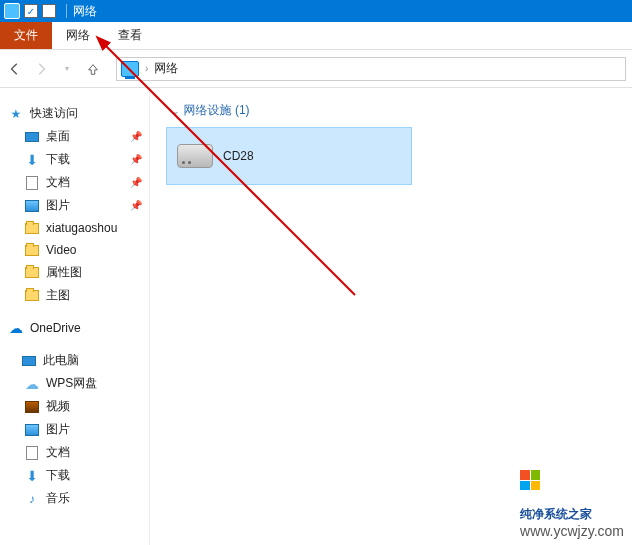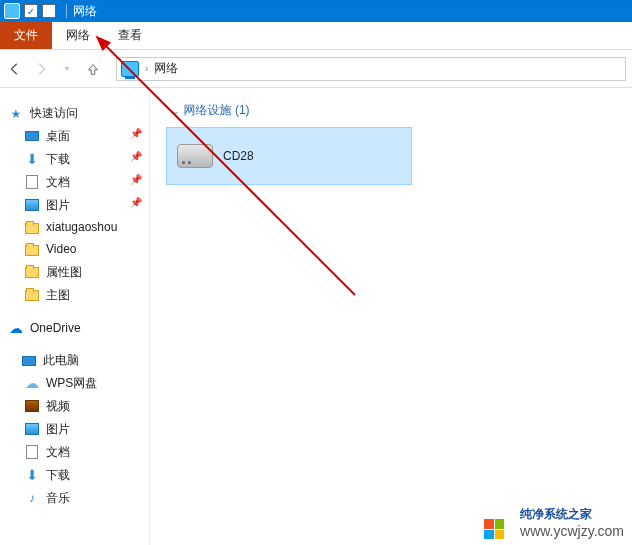--- a/index.html
+++ b/index.html
@@ -28,21 +28,21 @@
   .addressbar .neticon::after { content:""; position:absolute; bottom:-3px; left:3px; width:10px; height:2px; background:#0078d7; }
   .addressbar .gt { color: #888; font-size: 10px; }
   .addressbar .loc { color: #222; }
 
   
   .main { display: flex; height: calc(545px - 22px - 28px - 38px); }
   .sidebar { width: 150px; padding: 14px 0 0 0; border-right: 1px solid #eee; overflow: hidden; }
   .sidebar .group { margin-bottom: 10px; }
   .sidebar .ghead { display: flex; align-items: center; padding: 3px 8px; gap: 6px; color: #222; }
   .sidebar .ghead.drive { color: #222; margin-left: 13px; }
-  .sidebar .item { display: flex; align-items: flex-start; padding: 3px 8px 3px 24px; gap: 6px; color: #222; position: relative; }
+  .sidebar .item { display: flex; align-items: center; padding: 3px 8px 3px 24px; gap: 6px; color: #222; position: relative; }
   .sidebar .pin { position: absolute; right: 6px; color: #aaa; font-size: 10px; }
   .icon { width: 16px; height: 16px; display: inline-flex; align-items: center; justify-content: center; font-size: 12px; flex-shrink: 0; }
   .icon-star { color: #2b90d9; }
   .icon-desktop { background: #2b90d9; width: 14px; height: 10px; border: 1px solid #1a6fa8; }
   .icon-download { color: #2b90d9; font-size: 14px; }
   .icon-doc { background: #fff; border: 1px solid #888; width: 12px; height: 14px; position: relative; }
   .icon-pic { background: linear-gradient(#6ec5ff, #2b90d9); width: 14px; height: 12px; border: 1px solid #1a6fa8; }
   .icon-folder { background: #ffd76b; width: 14px; height: 11px; border: 1px solid #d4a017; position: relative; }
   .icon-folder::before { content:""; position:absolute; top:-3px; left:0; width:6px; height:3px; background:#ffd76b; border:1px solid #d4a017; border-bottom:none; }
   .icon-onedrive { color: #0078d7; font-size: 14px; }
@@ -59,21 +59,21 @@
   .devitem .devicon { width: 36px; height: 24px; background: linear-gradient(#e8e8e8, #b8b8b8); border-radius: 4px; border: 1px solid #999; position: relative; }
   .devitem .devicon::before, .devitem .devicon::after { content:""; position:absolute; width:3px; height:3px; background:#666; border-radius:50%; bottom:3px; }
   .devitem .devicon::before { left: 4px; }
   .devitem .devicon::after { left: 10px; }
   .devitem .label { color: #222; font-size: 12px; }
 
   
   .arrow-svg { position: absolute; left: 0; top: 0; pointer-events: none; }
 
   
-  .watermark { position: absolute; right: 8px; bottom: 6px; display: flex; align-items: flex-end; gap: 16px; font-size: 12px; color: #1a4f9c; font-weight: bold; }
+  .watermark { position: absolute; right: 8px; bottom: 6px; display: flex; align-items: flex-start; gap: 16px; font-size: 12px; color: #1a4f9c; font-weight: bold; flex-direction: column; }
   .wm-logo { width: 20px; height: 20px; display: grid; grid-template: 1fr 1fr / 1fr 1fr; gap: 1px; }
   .wm-logo span:nth-child(1){background:#f25022;}
   .wm-logo span:nth-child(2){background:#7fba00;}
   .wm-logo span:nth-child(3){background:#00a4ef;}
   .wm-logo span:nth-child(4){background:#ffb900;}
   .wm-text .sub { font-size: 14px; font-weight: normal; color: #555; display:block; }
 </style>
 </head>
 <body>
 

